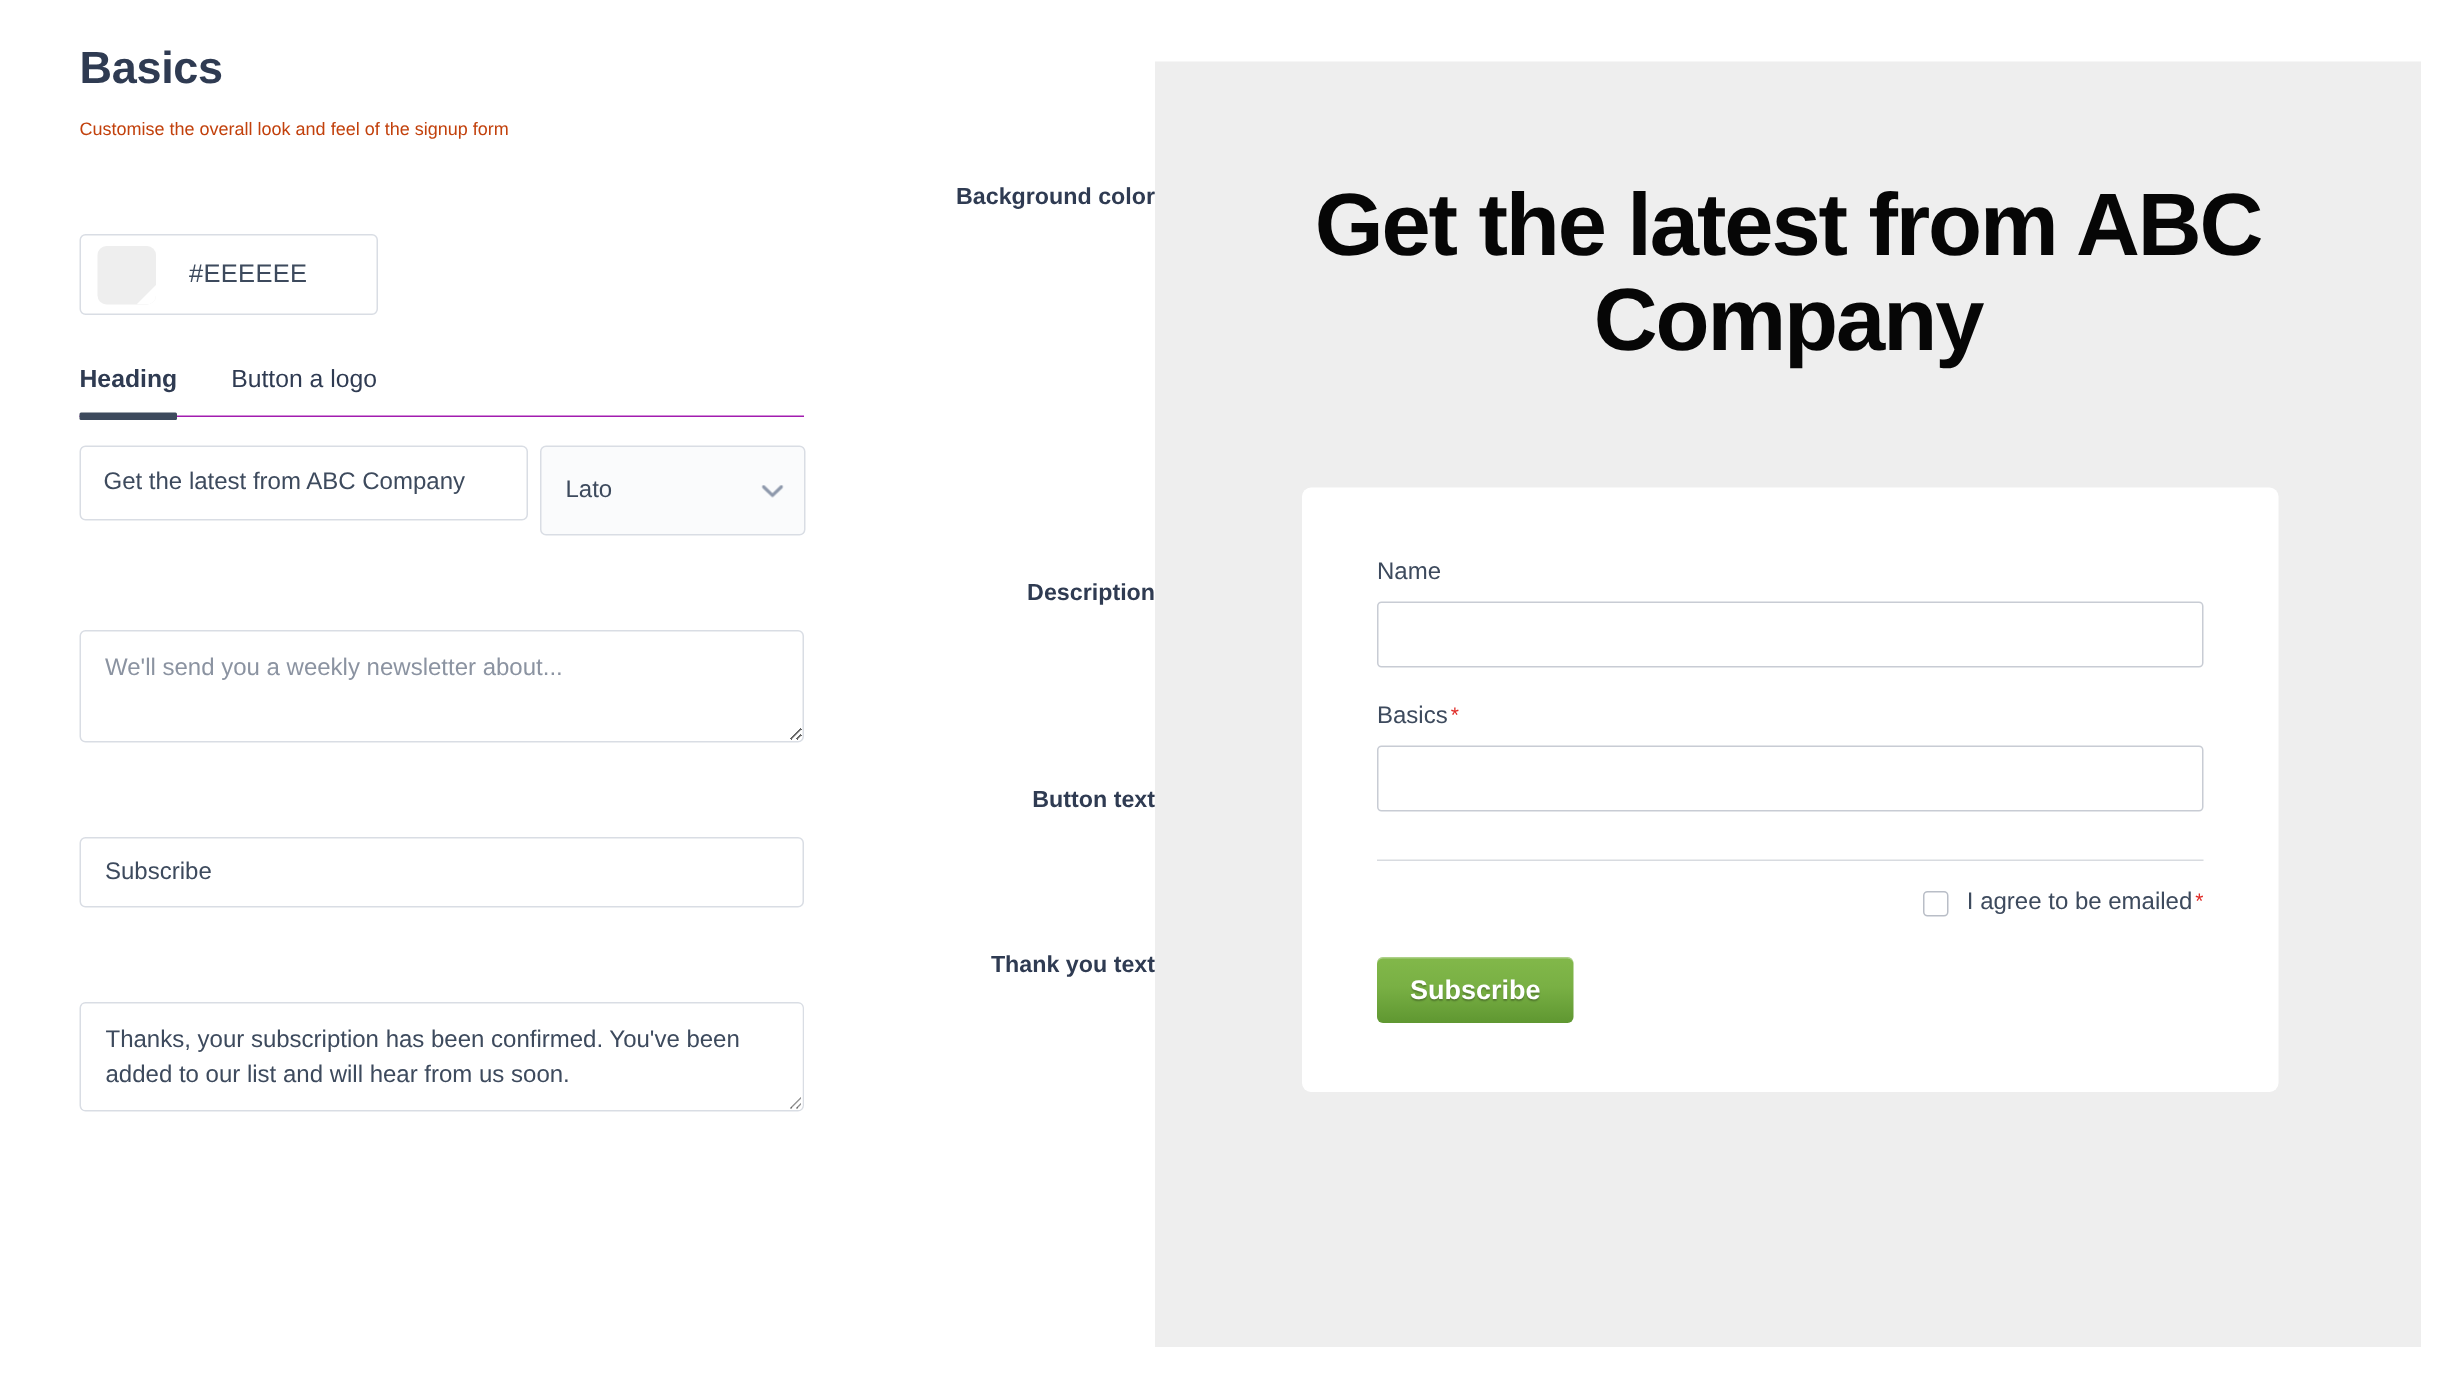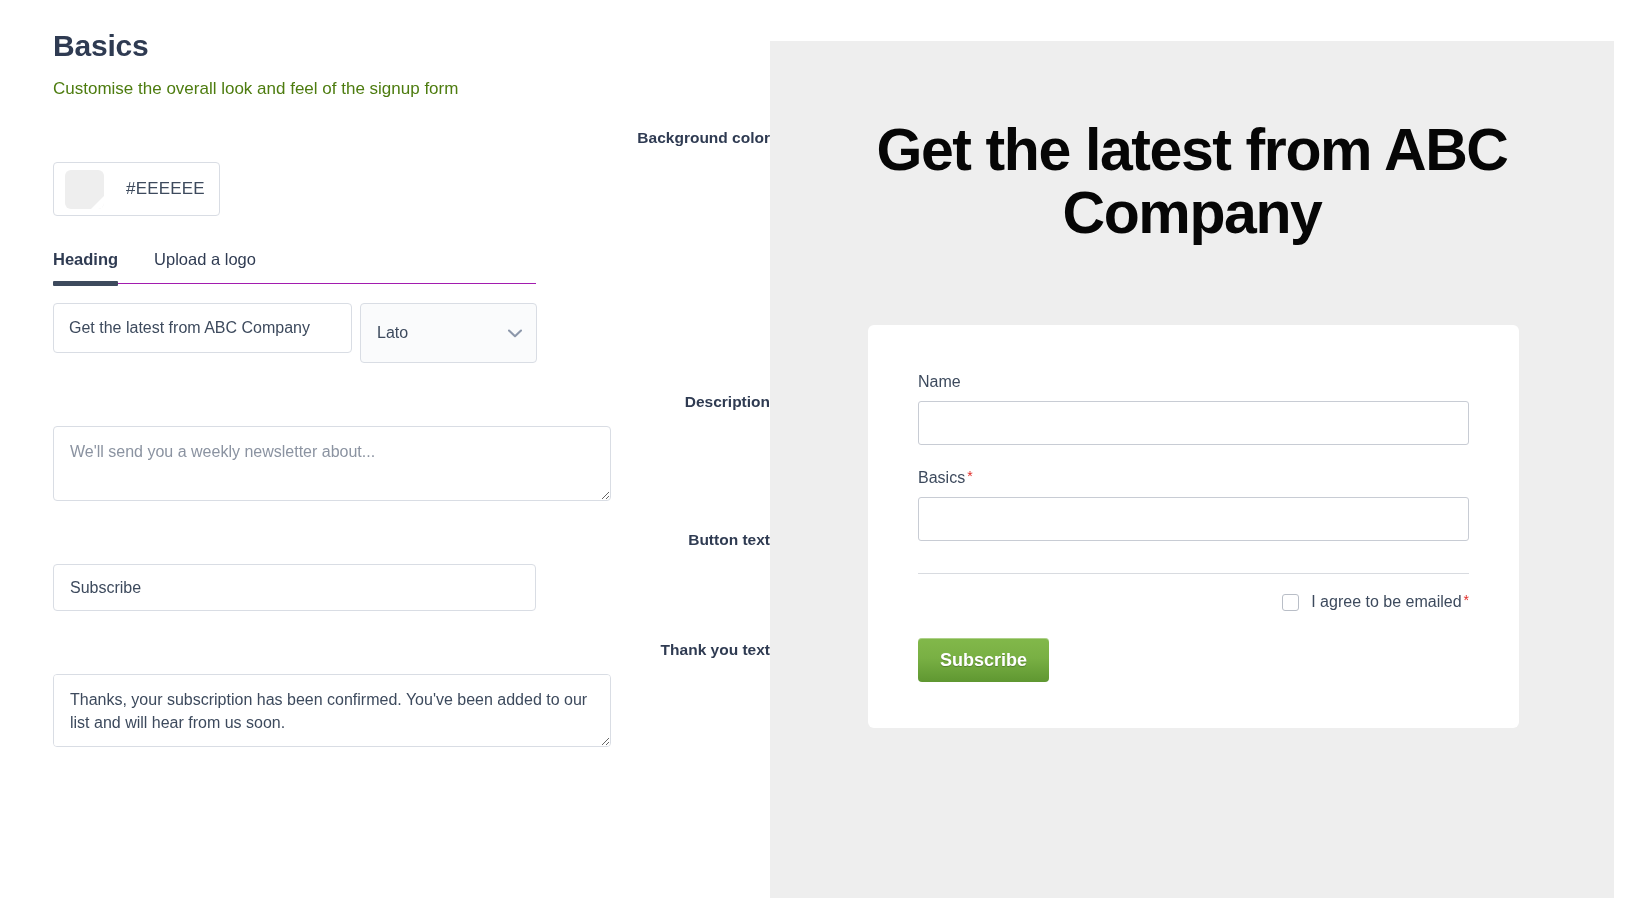--- a/index.html
+++ b/index.html
@@ -28,40 +28,40 @@
 
   #page-title {
     font-size: 30px;
     font-weight: 700;
     letter-spacing: -0.2px;
     color: #2f3b52;
     margin: 0;
     line-height: 1.2;
   }
   #page-subtitle {
-    font-size: 17px;
-    color: #4d7c0f;
+    font-size: 12px;
+    color: #c2410c;
     margin: 15px 0 0 0;
     font-weight: 400;
   }
 
   .field-label {
     font-size: 15.5px;
     font-weight: 700;
     color: #2f3b52;
     display: block;
     text-align: right;
   }
 
   .section { margin-top: 30px; }
 
   
   #bg-color-control {
     margin-top: 15px;
-    width: 167px;
+    width: 199px;
     height: 54px;
     border: 1px solid #d9dde4;
     border-radius: 4px;
     background: #ffffff;
     display: flex;
     align-items: center;
     padding: 0 11px;
     cursor: pointer;
   }
   #bg-color-swatch {
@@ -153,21 +153,21 @@
     font-size: 16px;
     color: #3d4a5d;
   }
   .chevron-down {
     width: 14px; height: 9px;
     flex: 0 0 auto;
   }
 
   textarea.editor-textarea {
     margin-top: 15px;
-    width: 558px;
+    width: 483px;
     border: 1px solid #d9dde4;
     border-radius: 4px;
     background: #ffffff;
     font-family: "Liberation Sans", sans-serif;
     font-size: 16px;
     line-height: 1.45;
     color: #3d4a5d;
     padding: 13px 16px;
     resize: vertical;
     outline: none;
@@ -301,21 +301,21 @@
   <div class="section">
     <span class="field-label">Background color</span>
     <div id="bg-color-control">
       <span id="bg-color-swatch" style="background: rgb(238, 238, 238);"></span>
       <span id="bg-color-value">#EEEEEE</span>
     </div>
   </div>
 
   <div id="tabs">
     <div class="tab active">Heading</div>
-    <div class="tab">Upload a logo</div>
+    <div class="tab">Button a logo</div>
   </div>
 
   <div id="heading-row">
     <input id="heading-input" type="text" value="Get the latest from ABC Company" style="">
     <div id="font-select">
       <span id="font-select-value">Lato</span>
       <svg class="chevron-down" viewBox="0 0 14 9">
         <path d="M1 1.5 L7 7.2 L13 1.5" fill="none" stroke="#8d98ab" stroke-width="2.1" stroke-linecap="round" stroke-linejoin="round"></path>
       </svg>
     </div>

